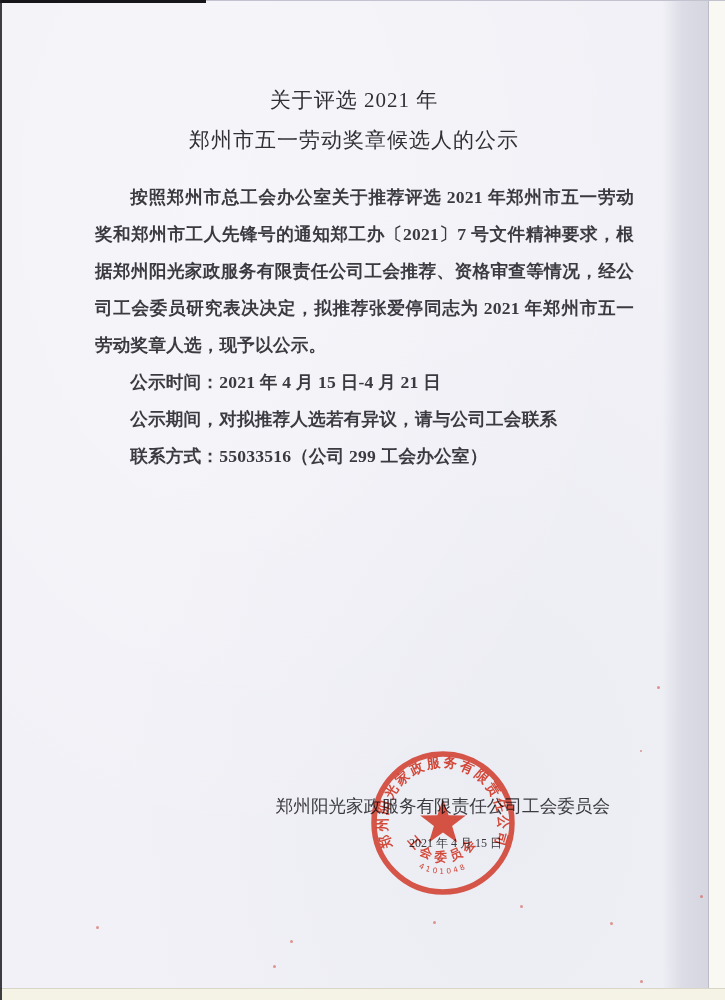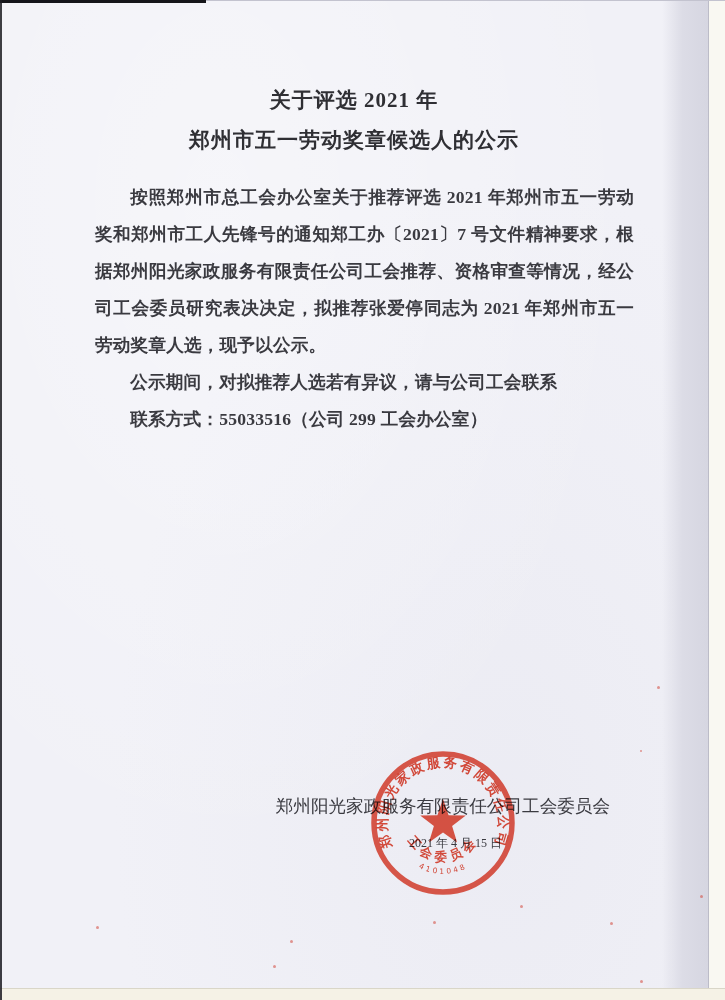--- a/index.html
+++ b/index.html
@@ -24,21 +24,21 @@
   .edge-left { position: absolute; top: 0; left: 0; width: 2px; height: 100%; background: #1c1c22; opacity: .85; }
   .band-right { position: absolute; top: 0; left: 662px; width: 46px; height: 100%;
     background: linear-gradient(90deg, rgba(205,205,218,0) 0%, #dcdce6 45%, #d6d6e1 100%); }
   .strip-right { position: absolute; top: 0; left: 708px; width: 17px; height: 100%;
     background: #f9f8f2; border-left: 1px solid #bcbcc8; }
   .strip-bottom { position: absolute; bottom: 0; left: 0; width: 100%; height: 12px;
     background: #f5f2e6; border-top: 1px solid #d9d6c8; }
   .speck { position: absolute; width: 3px; height: 3px; border-radius: 50%; background: #d4473a; opacity: .55; }
   
   .title-line { position: absolute; left: 0; width: 708px; text-align: center;
-    font-weight: bold; font-size: 21px; letter-spacing: 1px; color: #2f2f34; }
+    font-weight: normal; font-size: 21px; letter-spacing: 1px; color: #2f2f34; }
   .title-1 { top: 86px; }
   .title-2 { top: 126px; text-align: center; }
   .doc-body {
     position: absolute; top: 179px; left: 95px; width: 539px;
     font-size: 17.6px; line-height: 37px; letter-spacing: 0.2px;
     text-align: justify; text-justify: inter-character; color: #3a3a40;
   }
   .doc-body p { text-indent: 2em; font-weight: bold; }
   .signature-line { position: absolute; top: 794px; left: 0; width: 610px;
     text-align: right; font-size: 17.6px; color: #3a3a40; }
@@ -59,20 +59,21 @@
   <div class="strip-bottom"></div>
   <div class="edge-top-hairline"></div>
   <div class="edge-top-left"></div>
   <div class="edge-left"></div>
 
   <div class="title-line title-1">关于评选 2021 年</div>
   <div class="title-line title-2">郑州市五一劳动奖章候选人的公示</div>
 
   <div class="doc-body">
     <p>按照郑州市总工会办公室关于推荐评选 2021 年郑州市五一劳动奖和郑州市工人先锋号的通知郑工办〔2021〕7 号文件精神要求，根据郑州阳光家政服务有限责任公司工会推荐、资格审查等情况，经公司工会委员研究表决决定，拟推荐张爱停同志为 2021 年郑州市五一劳动奖章人选，现予以公示。</p>
+    <p>公示时间：2021 年 4 月 15 日-4 月 21 日</p>
     <p>公示期间，对拟推荐人选若有异议，请与公司工会联系</p>
     <p>联系方式：55033516（公司 299 工会办公室）</p>
   </div>
 
   <div class="signature-line">郑州阳光家政服务有限责任公司工会委员会</div>
   <div class="date-line">2021 年 4 月 15 日</div>
 
   <div class="seal">
     <svg viewBox="0 0 150 150" xmlns="http://www.w3.org/2000/svg">
       <defs>

